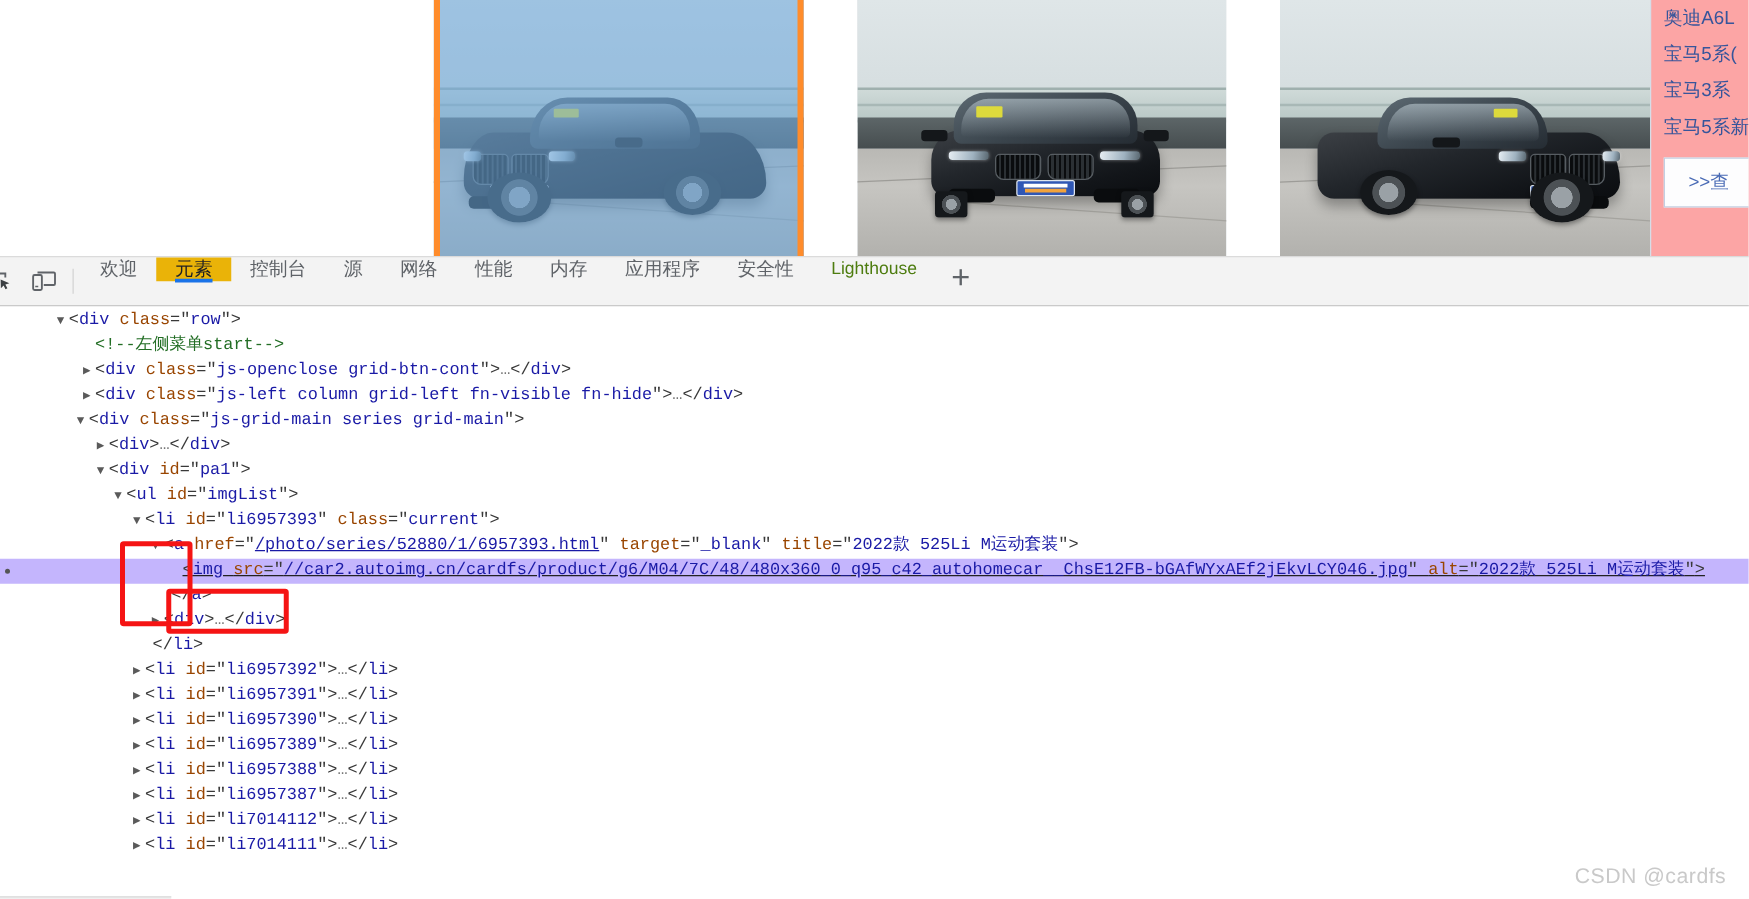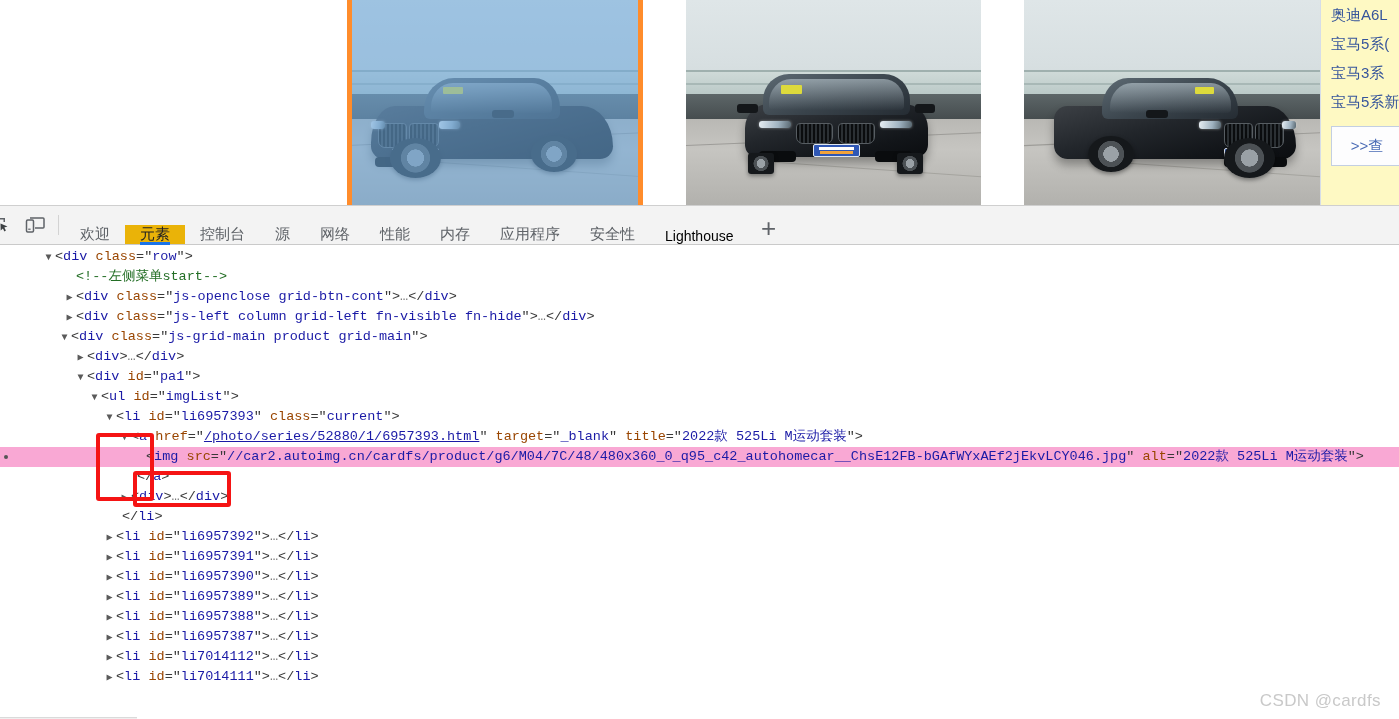--- a/index.html
+++ b/index.html
@@ -156,21 +156,21 @@
     background: #ff8c2b;
   }
   .margin-bar.left { left: 0; }
   .margin-bar.right { right: 0; }
 
   
   #right-rail {
     position: absolute;
     left: 1320px; top: 0;
     width: 79px; height: 219px;
-    background: #fef9c3;
+    background: #fca5a5;
     border-left: 1px solid #d6dde8;
     border-bottom: 1px solid #d6dde8;
     overflow: hidden;
   }
   #right-rail .rail-inner { padding: 0 0 0 10px; }
   .rail-link {
     display: block;
     color: #36559b;
     font-size: 15px;
     line-height: 29px;
@@ -215,33 +215,33 @@
     width: 34px;
     display: flex; align-items: center; justify-content: center;
     flex: 0 0 auto;
   }
   .dt-icon-btn svg { display: block; }
 
   .dt-sep {
     width: 1px; margin: 9px 6px; background: #d3d3d3; flex: 0 0 auto;
   }
 
-  .dt-tabs { display: flex; align-items: flex-end; flex: 1 1 auto; }
+  .dt-tabs { display: flex; align-items: flex-start; flex: 1 1 auto; }
 
   .dt-tab {
     position: relative;
     display: flex; align-items: center;
     padding: 0 15px;
     font-family: "Liberation Sans", sans-serif;
     font-size: 15px;
     color: #5f6368;
     white-space: nowrap;
     background: transparent;
   }
-  .dt-tab.latin { font-size: 14px; color: #000000; }
+  .dt-tab.latin { font-size: 14px; color: #4d7c0f; }
   .dt-tab.active {
     background: #eab308;
     color: #202124;
   }
   .dt-tab.active:after {
     content: "";
     position: absolute;
     left: 50%; transform: translateX(-50%);
     bottom: -1px;
     width: 30px; height: 3px;
@@ -267,21 +267,21 @@
     color: #222;
     padding-top: 2px;
     white-space: nowrap;
   }
   .dom-row {
     position: relative;
     height: 20px;
     white-space: nowrap;
     padding-left: 0;
   }
-  .dom-row.selected-row { background: #f9a8d4; }
+  .dom-row.selected-row { background: #c4b5fd; text-decoration: underline; }
   .dom-row.selected-row .dot {
     position: absolute; left: 4px; top: 8px;
     width: 4px; height: 4px; border-radius: 50%;
     background: #555;
   }
   .ind { display: inline-block; }
   .tw {
     display: inline-block;
     width: 13px;
     color: #5a5a5a;
@@ -471,21 +471,21 @@
       <div class="dt-plus">+</div>
     </div>
   </div>
 
   <div id="dom-tree">
     <div id="dom-rows">
         <div class="dom-row"><span class="ind" style="width:42px"></span><span class="tw open"></span><span class="punc">&lt;</span><span class="tagb">div</span> <span class="attr">class</span><span class="punc">="</span><span class="val">row</span><span class="punc">"</span><span class="punc">&gt;</span></div>
         <div class="dom-row"><span class="ind" style="width:63px"></span><span class="tw blank"></span><span class="cmt">&lt;!--左侧菜单start--&gt;</span></div>
         <div class="dom-row"><span class="ind" style="width:63px"></span><span class="tw closed"></span><span class="punc">&lt;</span><span class="tagb">div</span> <span class="attr">class</span><span class="punc">="</span><span class="val">js-openclose grid-btn-cont</span><span class="punc">"</span><span class="punc">&gt;</span><span class="ell">…</span><span class="punc">&lt;/</span><span class="tagb">div</span><span class="punc">&gt;</span></div>
         <div class="dom-row"><span class="ind" style="width:63px"></span><span class="tw closed"></span><span class="punc">&lt;</span><span class="tagb">div</span> <span class="attr">class</span><span class="punc">="</span><span class="val">js-left column grid-left fn-visible fn-hide</span><span class="punc">"</span><span class="punc">&gt;</span><span class="ell">…</span><span class="punc">&lt;/</span><span class="tagb">div</span><span class="punc">&gt;</span></div>
-        <div class="dom-row"><span class="ind" style="width:58px"></span><span class="tw open"></span><span class="punc">&lt;</span><span class="tagb">div</span> <span class="attr">class</span><span class="punc">="</span><span class="val">js-grid-main product grid-main</span><span class="punc">"</span><span class="punc">&gt;</span></div>
+        <div class="dom-row"><span class="ind" style="width:58px"></span><span class="tw open"></span><span class="punc">&lt;</span><span class="tagb">div</span> <span class="attr">class</span><span class="punc">="</span><span class="val">js-grid-main series grid-main</span><span class="punc">"</span><span class="punc">&gt;</span></div>
         <div class="dom-row"><span class="ind" style="width:74px"></span><span class="tw closed"></span><span class="punc">&lt;</span><span class="tagb">div</span><span class="punc">&gt;</span><span class="ell">…</span><span class="punc">&lt;/</span><span class="tagb">div</span><span class="punc">&gt;</span></div>
         <div class="dom-row"><span class="ind" style="width:74px"></span><span class="tw open"></span><span class="punc">&lt;</span><span class="tagb">div</span> <span class="attr">id</span><span class="punc">="</span><span class="val">pa1</span><span class="punc">"</span><span class="punc">&gt;</span></div>
         <div class="dom-row"><span class="ind" style="width:88px"></span><span class="tw open"></span><span class="punc">&lt;</span><span class="tagb">ul</span> <span class="attr">id</span><span class="punc">="</span><span class="val">imgList</span><span class="punc">"</span><span class="punc">&gt;</span></div>
         <div class="dom-row"><span class="ind" style="width:103px"></span><span class="tw open"></span><span class="punc">&lt;</span><span class="tagb">li</span> <span class="attr">id</span><span class="punc">="</span><span class="val">li6957393</span><span class="punc">"</span> <span class="attr">class</span><span class="punc">="</span><span class="val">current</span><span class="punc">"</span><span class="punc">&gt;</span></div>
         <div class="dom-row"><span class="ind" style="width:118px"></span><span class="tw open"></span><span class="punc">&lt;</span><span class="tagb">a</span> <span class="attr">href</span><span class="punc">="</span><span class="valu">/photo/series/52880/1/6957393.html</span><span class="punc">"</span> <span class="attr">target</span><span class="punc">="</span><span class="val">_blank</span><span class="punc">"</span> <span class="attr">title</span><span class="punc">="</span><span class="val">2022款 525Li M运动套装</span><span class="punc">"</span><span class="punc">&gt;</span></div>
         <div class="dom-row selected-row"><span class="dot"></span><span class="ind" style="width:133px"></span><span class="tw blank"></span><span class="punc">&lt;</span><span class="tagb">img</span> <span class="attr">src</span><span class="punc">="</span><span class="val">//car2.autoimg.cn/cardfs/product/g6/M04/7C/48/480x360_0_q95_c42_autohomecar__ChsE12FB-bGAfWYxAEf2jEkvLCY046.jpg</span><span class="punc">"</span> <span class="attr">alt</span><span class="punc">="</span><span class="val">2022款 525Li M运动套装</span><span class="punc">"</span><span class="punc">&gt;</span></div>
         <div class="dom-row"><span class="ind" style="width:124px"></span><span class="tw blank"></span><span class="punc">&lt;/</span><span class="tagb">a</span><span class="punc">&gt;</span></div>
         <div class="dom-row"><span class="ind" style="width:118px"></span><span class="tw closed"></span><span class="punc">&lt;</span><span class="tagb">div</span><span class="punc">&gt;</span><span class="ell">…</span><span class="punc">&lt;/</span><span class="tagb">div</span><span class="punc">&gt;</span></div>
         <div class="dom-row"><span class="ind" style="width:109px"></span><span class="tw blank"></span><span class="punc">&lt;/</span><span class="tagb">li</span><span class="punc">&gt;</span></div>
         <div class="dom-row"><span class="ind" style="width:103px"></span><span class="tw closed"></span><span class="punc">&lt;</span><span class="tagb">li</span> <span class="attr">id</span><span class="punc">="</span><span class="val">li6957392</span><span class="punc">"</span><span class="punc">&gt;</span><span class="ell">…</span><span class="punc">&lt;/</span><span class="tagb">li</span><span class="punc">&gt;</span></div>

